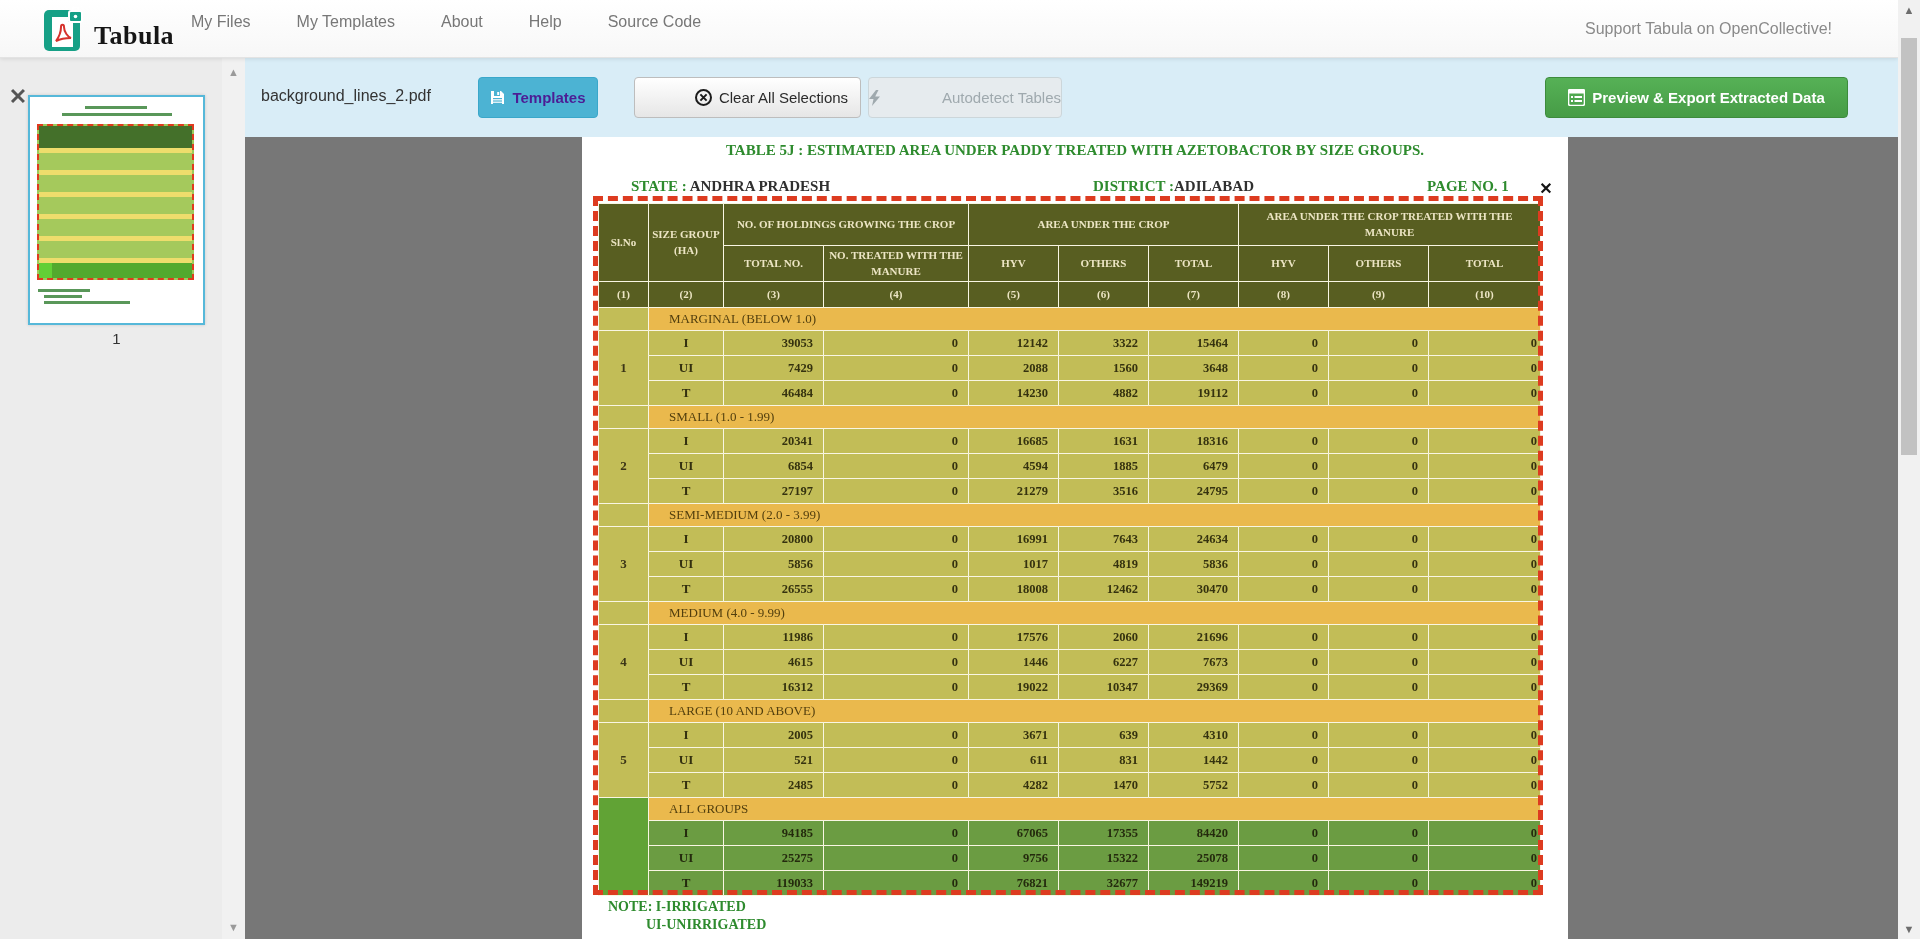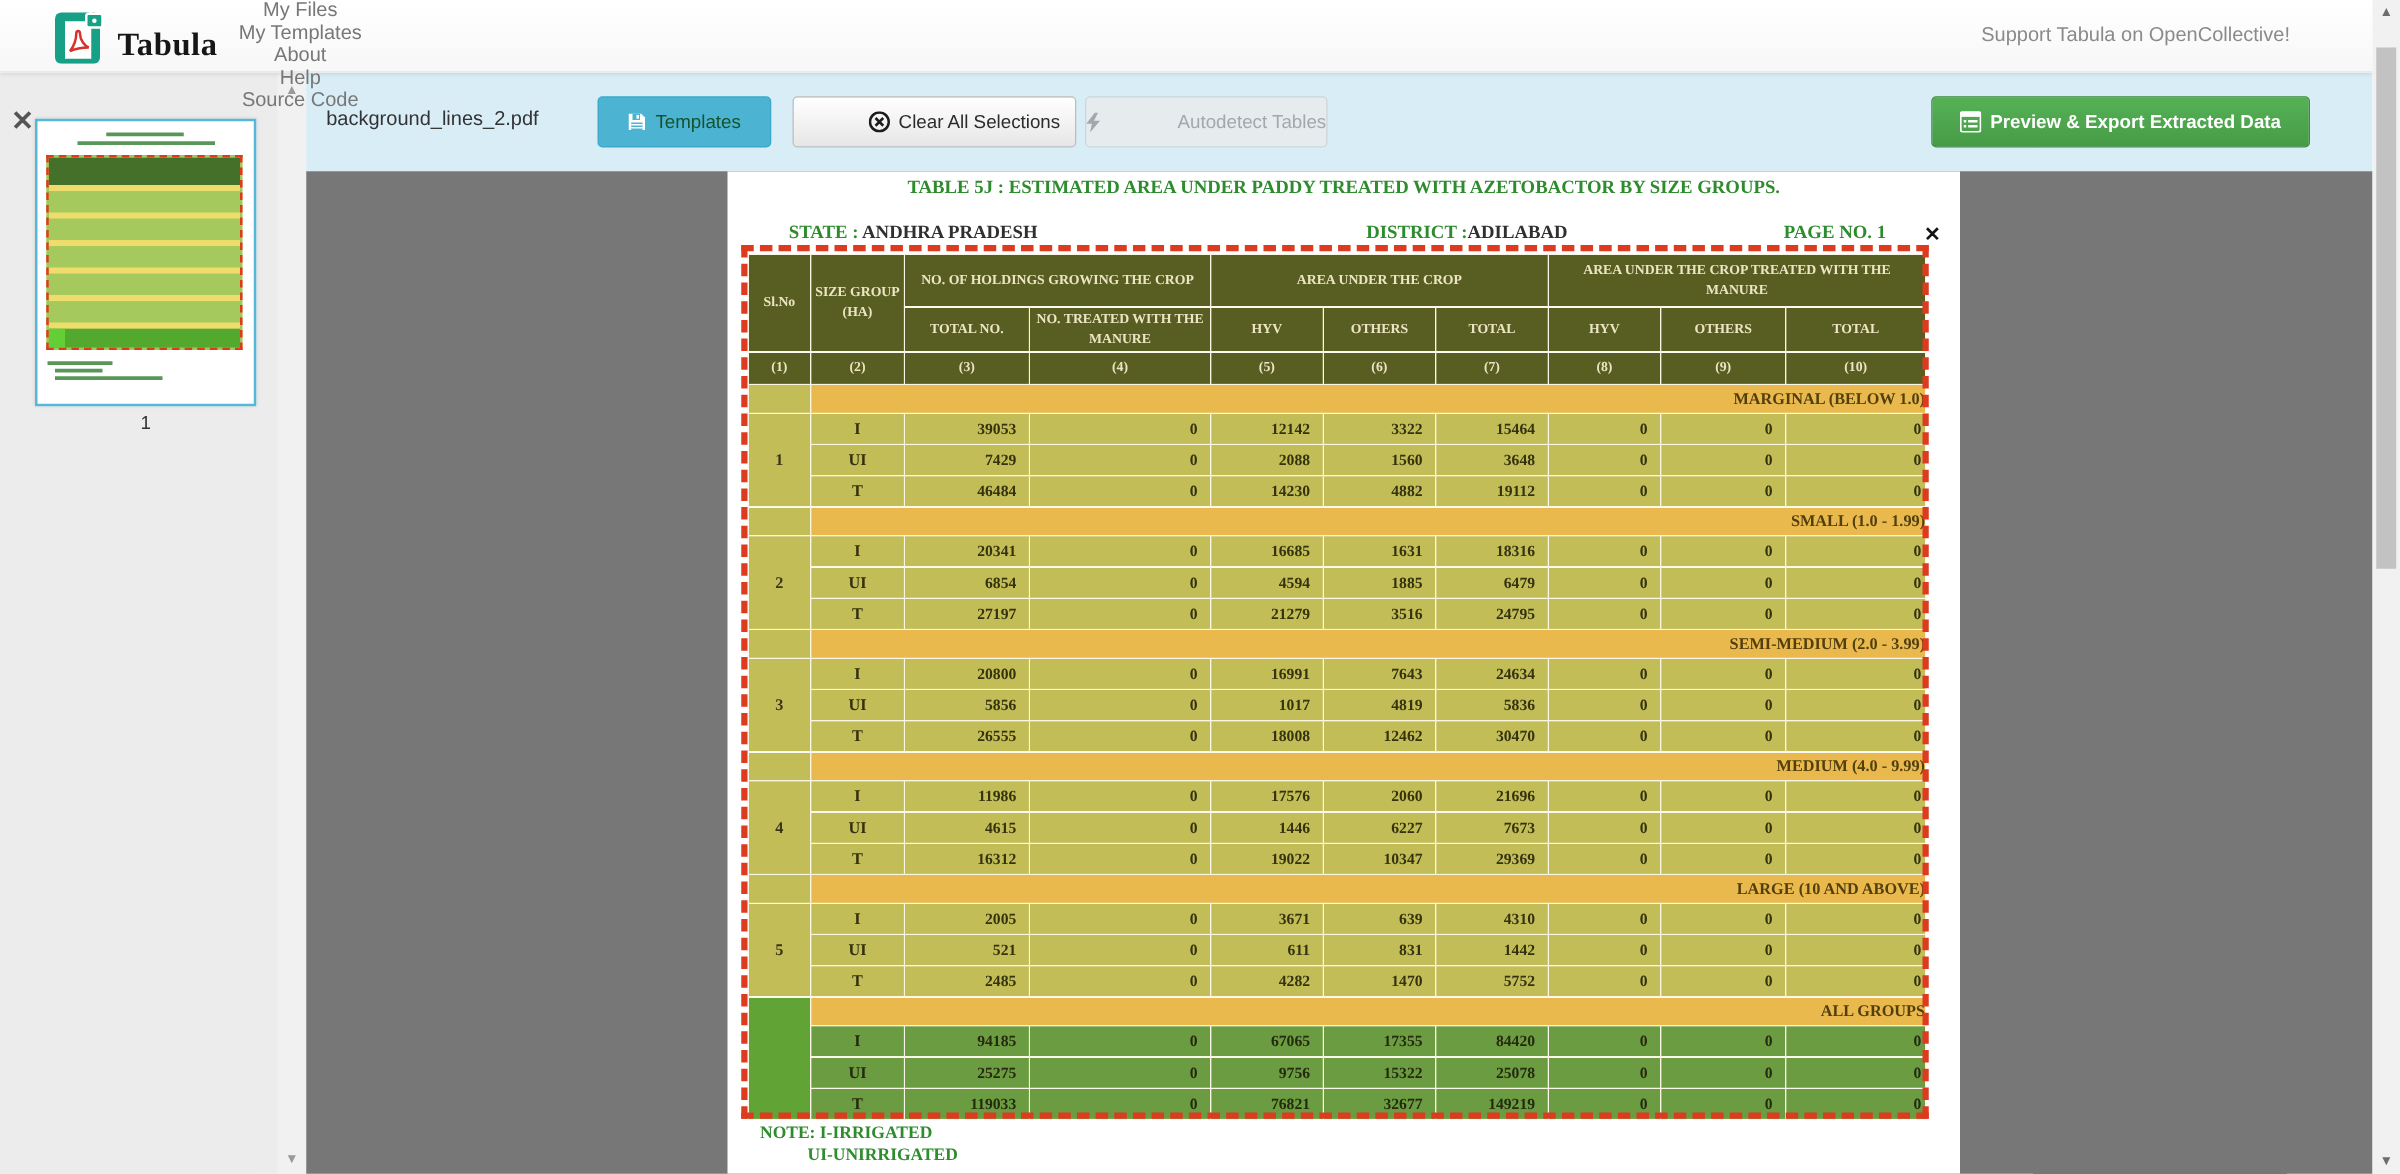--- a/index.html
+++ b/index.html
@@ -11,21 +11,21 @@
   *{margin:0;padding:0;box-sizing:border-box;}
   html,body{width:1920px;height:939px;overflow:hidden;background:#fff;
     font-family:"Liberation Sans",sans-serif;}
 
   
   #navbar{position:absolute;left:0;top:0;width:1898px;height:58px;
     background:linear-gradient(#ffffff,#f7f7f7);border-bottom:1px solid #e3e3e3;
     box-shadow:0 1px 4px rgba(0,0,0,.10);z-index:30;}
   #brand{position:absolute;left:44px;top:7px;display:flex;align-items:flex-end;cursor:pointer;font-family:Liberation Serif, serif;}
   #brand .brand-text{font-size:26px;font-weight:bold;color:#161616;margin-left:10px;letter-spacing:.5px;}
-  #nav-links{position:absolute;left:168px;top:0;height:44px;display:flex;align-items:center;flex-direction:column;}
+  #nav-links{position:absolute;left:168px;top:0;height:44px;display:flex;align-items:center;}
   #nav-links a{display:block;padding:0 23px;font-size:16px;color:#777;text-decoration:none;cursor:pointer;}
   #support-link{position:absolute;right:66px;top:0;height:58px;display:flex;align-items:center;
     font-size:16px;color:#8a8a8a;cursor:pointer;}
 
   
   #win-scroll{position:absolute;left:1898px;top:0;width:22px;height:939px;background:#f1f1f1;z-index:40;}
   .scroll-arrow{position:absolute;left:0;width:22px;height:16px;color:#6d6d6d;font-size:11px;
     text-align:center;line-height:16px;cursor:pointer;}
   #win-thumb{position:absolute;left:3px;top:38px;width:16px;height:417px;background:#c2c2c2;cursor:pointer;}
 
@@ -48,21 +48,21 @@
   .mini-all .bright{position:absolute;left:0;top:0;width:13px;height:100%;background:#63cf36;}
   #page-num{position:absolute;left:28px;top:272px;width:177px;text-align:center;
     font-size:15px;color:#333;}
 
   
   #toolbar{position:absolute;left:245px;top:58px;width:1653px;height:79px;background:var(--toolbar-bg);}
   #filename{position:absolute;left:16px;top:29px;font-size:16px;color:#333;}
   .tb-btn{position:absolute;top:19px;height:41px;border-radius:4px;font-size:15px;
     display:flex;align-items:center;justify-content:center;gap:7px;cursor:pointer;
     font-family:"Liberation Sans",sans-serif;border:1px solid transparent;}
-  #btn-templates{left:233px;width:139px;background:var(--accent-cyan);border-color:#3aa7ca;color:#14532d;}
+  #btn-templates{left:233px;width:120px;background:var(--accent-cyan);border-color:#3aa7ca;color:#4c1d95;font-weight:bold;}
   #btn-clear{left:389px;width:227px;background:linear-gradient(#ffffff,#e6e6e6);
     border-color:#bdbdbd;color:#2b2b2b;padding-left:48px;}
   #btn-autodetect{left:623px;width:194px;background:#e6ebee;border-color:#ccd6da;
     color:#9fa9ae;cursor:default;justify-content:space-between;}
   #btn-export{right:50px;width:303px;background:linear-gradient(#56b156,#469c46);
     border-color:#3d8b3d;color:#fff;font-weight:bold;margin-left:13px;}
   .tb-icon{display:inline-block;line-height:0;}
 
   
   #main{position:absolute;left:245px;top:137px;width:1653px;height:802px;
@@ -82,22 +82,22 @@
 
   
   #table-wrap{position:absolute;left:16px;top:66px;width:942px;z-index:2;}
   #extract-table{width:942px;border-collapse:collapse;table-layout:fixed;
     font-family:"Liberation Serif",serif;}
   #extract-table th,#extract-table td{border:1px solid rgba(244,238,204,.55);overflow:hidden;}
   #extract-table thead th{background:var(--table-header-bg);color:#ece5c4;font-weight:bold;
     font-size:11px;text-align:center;vertical-align:middle;padding:1px 2px;line-height:1.45;}
   tr.h-top{height:42px;} tr.h-sub{height:36px;} tr.h-num{height:26px;}
   tr.label-row{height:23px;} tr.data-row{height:25px;}
-  td.group-label{background:var(--group-orange);color:#523f0e;font-weight:bold;
-    font-size:13px;padding-left:2px;text-align:right;}
+  td.group-label{background:var(--group-orange);color:#523f0e;font-weight:normal;
+    font-size:13px;padding-left:20px;}
   td.slno{background:var(--row-olive);text-align:center;vertical-align:middle;
     font-weight:bold;font-size:13px;color:#3b3517;}
   td.slno.green-cell{background:var(--green-slno);}
   td.code{background:var(--row-olive);text-align:center;font-weight:bold;font-size:13px;color:#33300f;}
   td.val{background:var(--row-olive);text-align:right;padding-right:10px;
     font-size:12.5px;font-weight:bold;color:#35320f;}
   td.val.last{padding-right:3px;}
   tr.green-row td{background:var(--row-green);border-color:rgba(255,255,255,.35);color:#242a0d;}
 
   #note1{position:absolute;left:26px;top:762px;font-size:14px;font-weight:bold;color:var(--pdf-green);}

